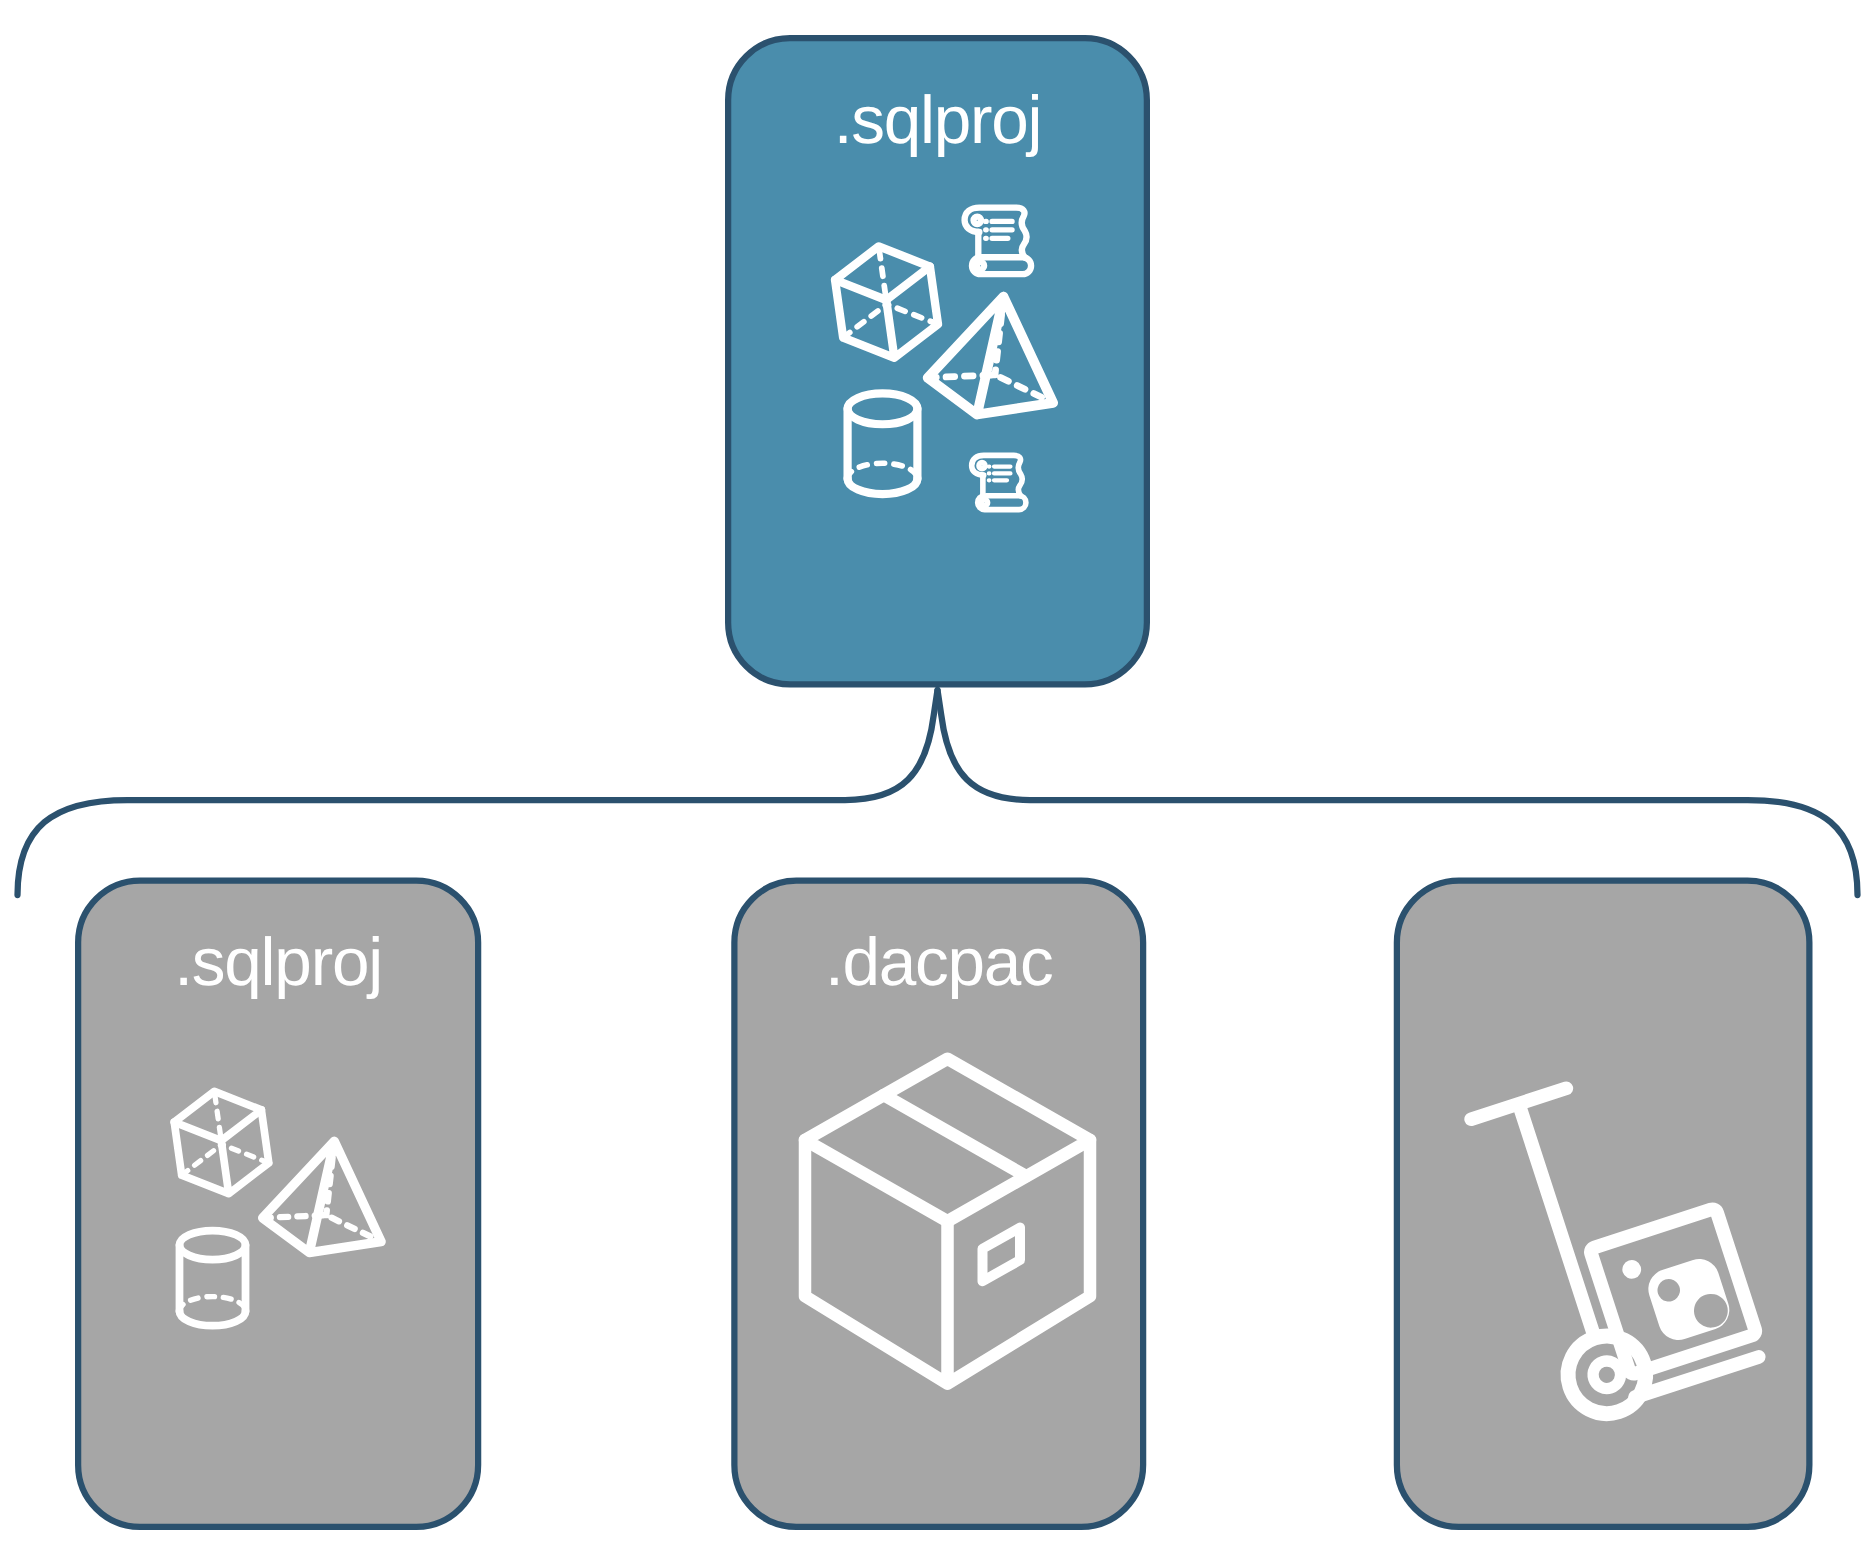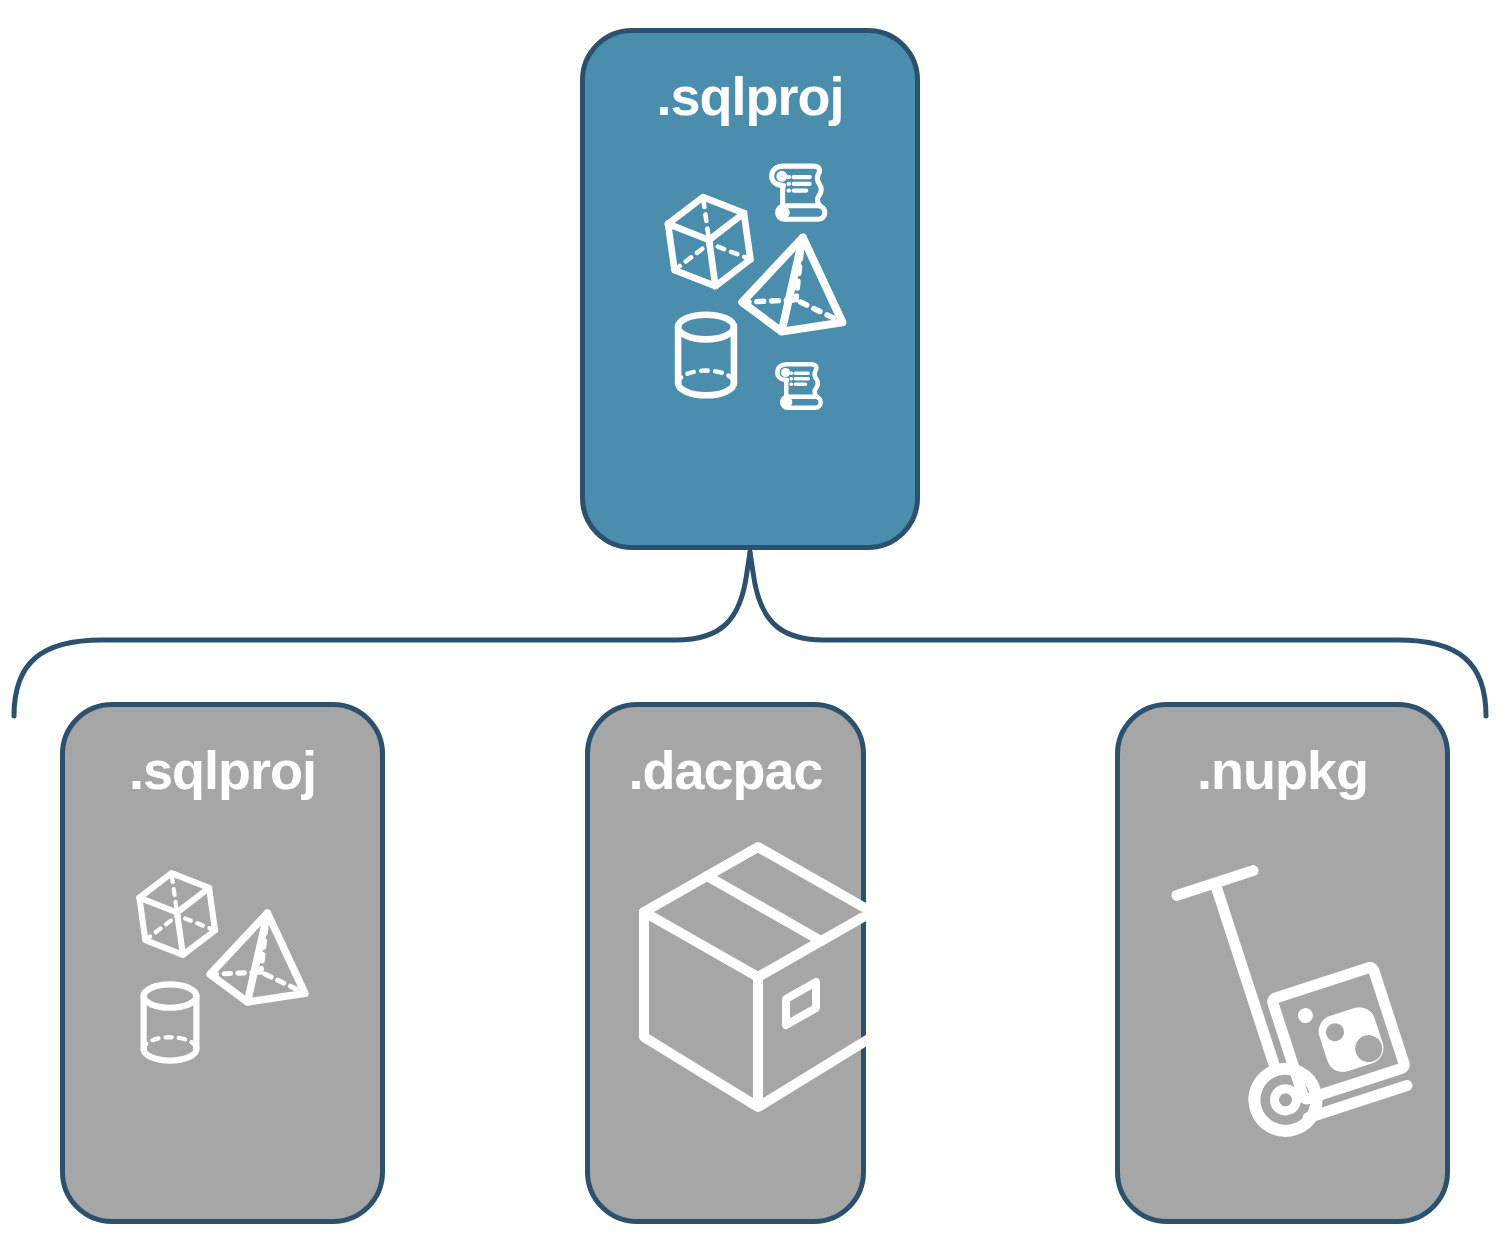--- a/index.html
+++ b/index.html
@@ -9,24 +9,24 @@
     font-family:"Liberation Sans",sans-serif;
   }
   .card{
     position:absolute;box-sizing:border-box;
     border:5px solid var(--outline,#2b516e);
     border-radius:52px;text-align:center;
   }
   .card-root{left:580px;top:28px;width:340px;height:522px;background:var(--root-fill,#4a8dac);}
   .card-child{top:702px;height:522px;background:var(--child-fill,#a6a6a6);}
   #child-0{left:60px;width:325px;}
-  #child-1{left:585px;width:281px;}
+  #child-1{left:585px;width:332px;}
   #child-2{left:1115px;width:335px;}
   .node-title{
-    margin:34px 16px 0;font-size:54px;font-weight:700;color:#fff;
+    margin:34px 16px 0;font-size:54px;font-weight:400;color:#fff;
     letter-spacing:-1px;line-height:1.1;
   }
   .icon{position:absolute;color:var(--icon-stroke,#fff);display:block;}
   
   .r-cube{left:74px;top:152px;width:100px;height:110px;}
   .r-scroll1{left:174px;top:122px;width:76px;height:78px;}
   .r-pyramid{left:152px;top:198px;width:118px;height:110px;}
   .r-cylinder{left:84px;top:276px;width:74px;height:92px;}
   .r-scroll2{left:182px;top:322px;width:62px;height:64px;}
   
@@ -142,21 +142,20 @@
       <g fill="none" stroke="currentColor" stroke-width="10" stroke-linejoin="round" stroke-linecap="round">
         <path d="M122 8 L236 73 L122 138 L8 73 Z"></path>
         <path d="M8 73 V198 L122 268 L236 198 V73 M122 138 V268"></path>
         <path d="M71 37 L185 102"></path>
         <path stroke-width="8" d="M150 160 L180 143 L180 169 L150 186 Z"></path>
       </g>
     </svg>
   </section>
 
   <section id="child-2" class="card card-child">
-    <h2 class="node-title">.nupkg</h2>
 
     <svg class="icon c-handtruck" viewBox="0 0 260 285">
       <g transform="translate(45 28) rotate(-18)" fill="none" stroke="currentColor" stroke-width="11" stroke-linecap="round" stroke-linejoin="round">
         <path d="M-40 0 H40"></path>
         <path d="M0 3 V196"></path>
         <circle cx="0" cy="228" r="31" stroke-width="12"></circle>
         <circle cx="0" cy="228" r="11" stroke-width="9"></circle>
         <path d="M16 252 H120"></path>
         <rect x="18" y="128" width="106" height="106" rx="4"></rect>
         <g>

